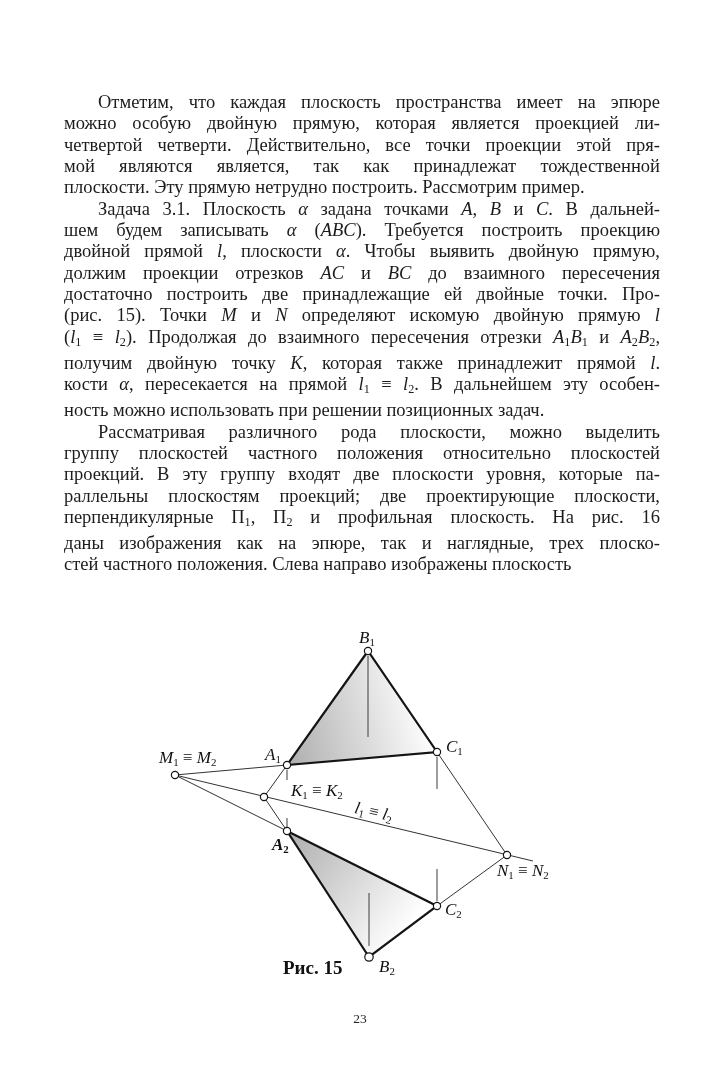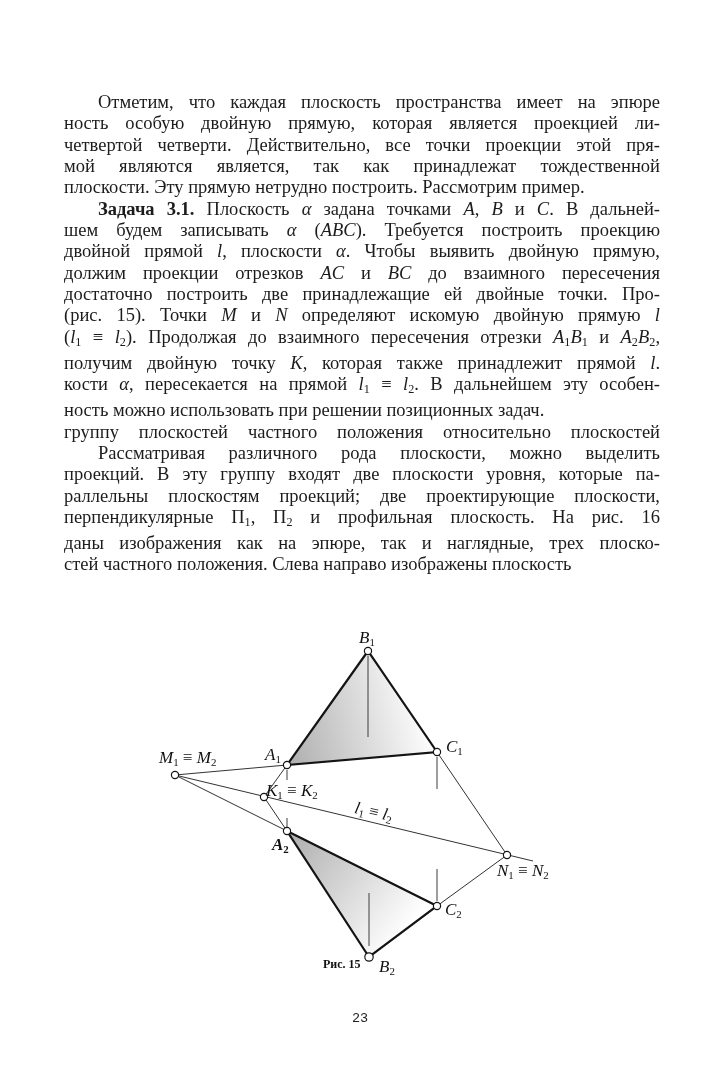--- a/index.html
+++ b/index.html
@@ -10,68 +10,68 @@
     color:#1c1c1c;
   }
   .text-block {
     position:absolute; left:64px; top:92px; width:596px;
     font-size:18.5px; line-height:21.35px;
   }
   .line { text-align:justify; text-align-last:justify; }
   .line.indent { text-indent:34px; }
   .line.lastline { text-align-last:left; }
   .it { font-style:italic; }
-  .bd { font-weight:bold; }
+  .bd { font-weight:normal; }
   .sb { font-size:0.66em; vertical-align:-0.22em; font-style:normal; }
   svg.fig { position:absolute; left:0; top:0; }
   .flabel {
     position:absolute; font-size:17px; line-height:1;
     color:#111; white-space:nowrap;
   }
   .flabel .sb { font-size:0.64em; vertical-align:-0.28em; }
   .rot { transform:rotate(13deg); transform-origin:0 0; }
   .fig-caption {
     position:absolute; left:283px; top:957px;
-    font-weight:bold; font-size:12px; color:#111; white-space:nowrap;margin-left:40px;
+    font-weight:bold; font-size:19px; color:#111; white-space:nowrap;
   }
   .page-num {
     position:absolute; left:0; top:1011px; width:720px;
     text-align:center;
-    font-family:Liberation Mono, monospace;
+    font-family:Liberation Serif, serif;
     font-size:13.5px; color:#222;
   }
 </style>
 </head>
 <body>
 
 <div>
 
   <div class="text-block">
     <div>
         <div class="line indent"><span>Отметим, что каждая плоскость пространства имеет на эпюре</span></div>
-        <div class="line"><span>ность особую двойную прямую, которая является проекцией ли-</span></div>
+        <div class="line"><span>можно особую двойную прямую, которая является проекцией ли-</span></div>
         <div class="line"><span>четвертой четверти. Действительно, все точки проекции этой пря-</span></div>
         <div class="line"><span>мой являются является, так как принадлежат тождественной</span></div>
         <div class="line lastline"><span>плоскости. Эту прямую нетрудно построить. Рассмотрим пример.</span></div>
       </div>
     <div>
         <div class="line indent"><span class="bd">Задача 3.1.</span><span> Плоскость </span><span class="it">α</span><span> задана точками </span><span class="it">A</span><span>, </span><span class="it">B</span><span> и </span><span class="it">C</span><span>. В дальней-</span></div>
         <div class="line"><span>шем будем записывать </span><span class="it">α</span><span> (</span><span class="it">ABC</span><span>). Требуется построить проекцию</span></div>
         <div class="line"><span>двойной прямой </span><span class="it">l</span><span>, плоскости </span><span class="it">α</span><span>. Чтобы выявить двойную прямую,</span></div>
         <div class="line"><span>должим проекции отрезков </span><span class="it">AC</span><span> и </span><span class="it">BC</span><span> до взаимного пересечения</span></div>
         <div class="line"><span>достаточно построить две принадлежащие ей двойные точки. Про-</span></div>
         <div class="line"><span>(рис. 15). Точки </span><span class="it">M</span><span> и </span><span class="it">N</span><span> определяют искомую двойную прямую </span><span class="it">l</span></div>
         <div class="line"><span>(</span><span class="it">l</span><span class="sb">1</span><span> ≡ </span><span class="it">l</span><span class="sb">2</span><span>). Продолжая до взаимного пересечения отрезки </span><span class="it">A</span><span class="sb">1</span><span class="it">B</span><span class="sb">1</span><span> и </span><span class="it">A</span><span class="sb">2</span><span class="it">B</span><span class="sb">2</span><span>,</span></div>
         <div class="line"><span>получим двойную точку </span><span class="it">K</span><span>, которая также принадлежит прямой </span><span class="it">l</span><span>.</span></div>
         <div class="line"><span>кости </span><span class="it">α</span><span>, пересекается на прямой </span><span class="it">l</span><span class="sb">1</span><span> ≡ </span><span class="it">l</span><span class="sb">2</span><span>. В дальнейшем эту особен-</span></div>
         <div class="line lastline"><span>ность можно использовать при решении позиционных задач.</span></div>
       </div>
     <div>
+        <div class="line indent"><span>Рассматривая различного рода плоскости, можно выделить</span></div>
         <div class="line"><span>группу плоскостей частного положения относительно плоскостей</span></div>
-        <div class="line indent"><span>Рассматривая различного рода плоскости, можно выделить</span></div>
         <div class="line"><span>проекций. В эту группу входят две плоскости уровня, которые па-</span></div>
         <div class="line"><span>раллельны плоскостям проекций; две проектирующие плоскости,</span></div>
         <div class="line"><span>перпендикулярные П</span><span class="sb">1</span><span>, П</span><span class="sb">2</span><span> и профильная плоскость. На рис. 16</span></div>
         <div class="line"><span>даны изображения как на эпюре, так и наглядные, трех плоско-</span></div>
         <div class="line lastline"><span>стей частного положения. Слева направо изображены плоскость</span></div>
       </div>
   </div>
 
   <svg class="fig" width="720" height="1080" viewBox="0 0 720 1080">
     <defs>
@@ -117,21 +117,21 @@
       <circle cx="507" cy="855" r="3.6"></circle>
       <circle cx="437" cy="906" r="3.6"></circle>
       <circle cx="369" cy="957" r="4.2"></circle>
     </g>
   </svg>
 
   <div class="flabel" style="left:359px; top:629px;"><span class="it">B</span><span class="sb">1</span></div>
   <div class="flabel" style="left:265px; top:746px;"><span class="it">A</span><span class="sb">1</span></div>
   <div class="flabel" style="left:446px; top:738px;"><span class="it">C</span><span class="sb">1</span></div>
   <div class="flabel" style="left:159px; top:749px;"><span class="it">M</span><span class="sb">1</span><span> ≡ </span><span class="it">M</span><span class="sb">2</span></div>
-  <div class="flabel" style="left:266px; top:782px;"><span class="it">K</span><span class="sb">1</span><span> ≡ </span><span class="it">K</span><span class="sb">2</span></div>
+  <div class="flabel" style="left:291px; top:782px;"><span class="it">K</span><span class="sb">1</span><span> ≡ </span><span class="it">K</span><span class="sb">2</span></div>
   <div class="flabel rot" style="left:357px; top:799px;"><span class="it">l</span><span class="sb">1</span><span> ≡ </span><span class="it">l</span><span class="sb">2</span></div>
   <div class="flabel" style="left:272px; top:836px;font-weight:bold;"><span class="it">A</span><span class="sb">2</span></div>
   <div class="flabel" style="left:497px; top:862px;"><span class="it">N</span><span class="sb">1</span><span> ≡ </span><span class="it">N</span><span class="sb">2</span></div>
   <div class="flabel" style="left:445px; top:901px;"><span class="it">C</span><span class="sb">2</span></div>
   <div class="flabel" style="left:379px; top:958px;"><span class="it">B</span><span class="sb">2</span></div>
 
   <div class="fig-caption">Рис. 15</div>
 
   <div class="page-num">23</div>
 </div>

